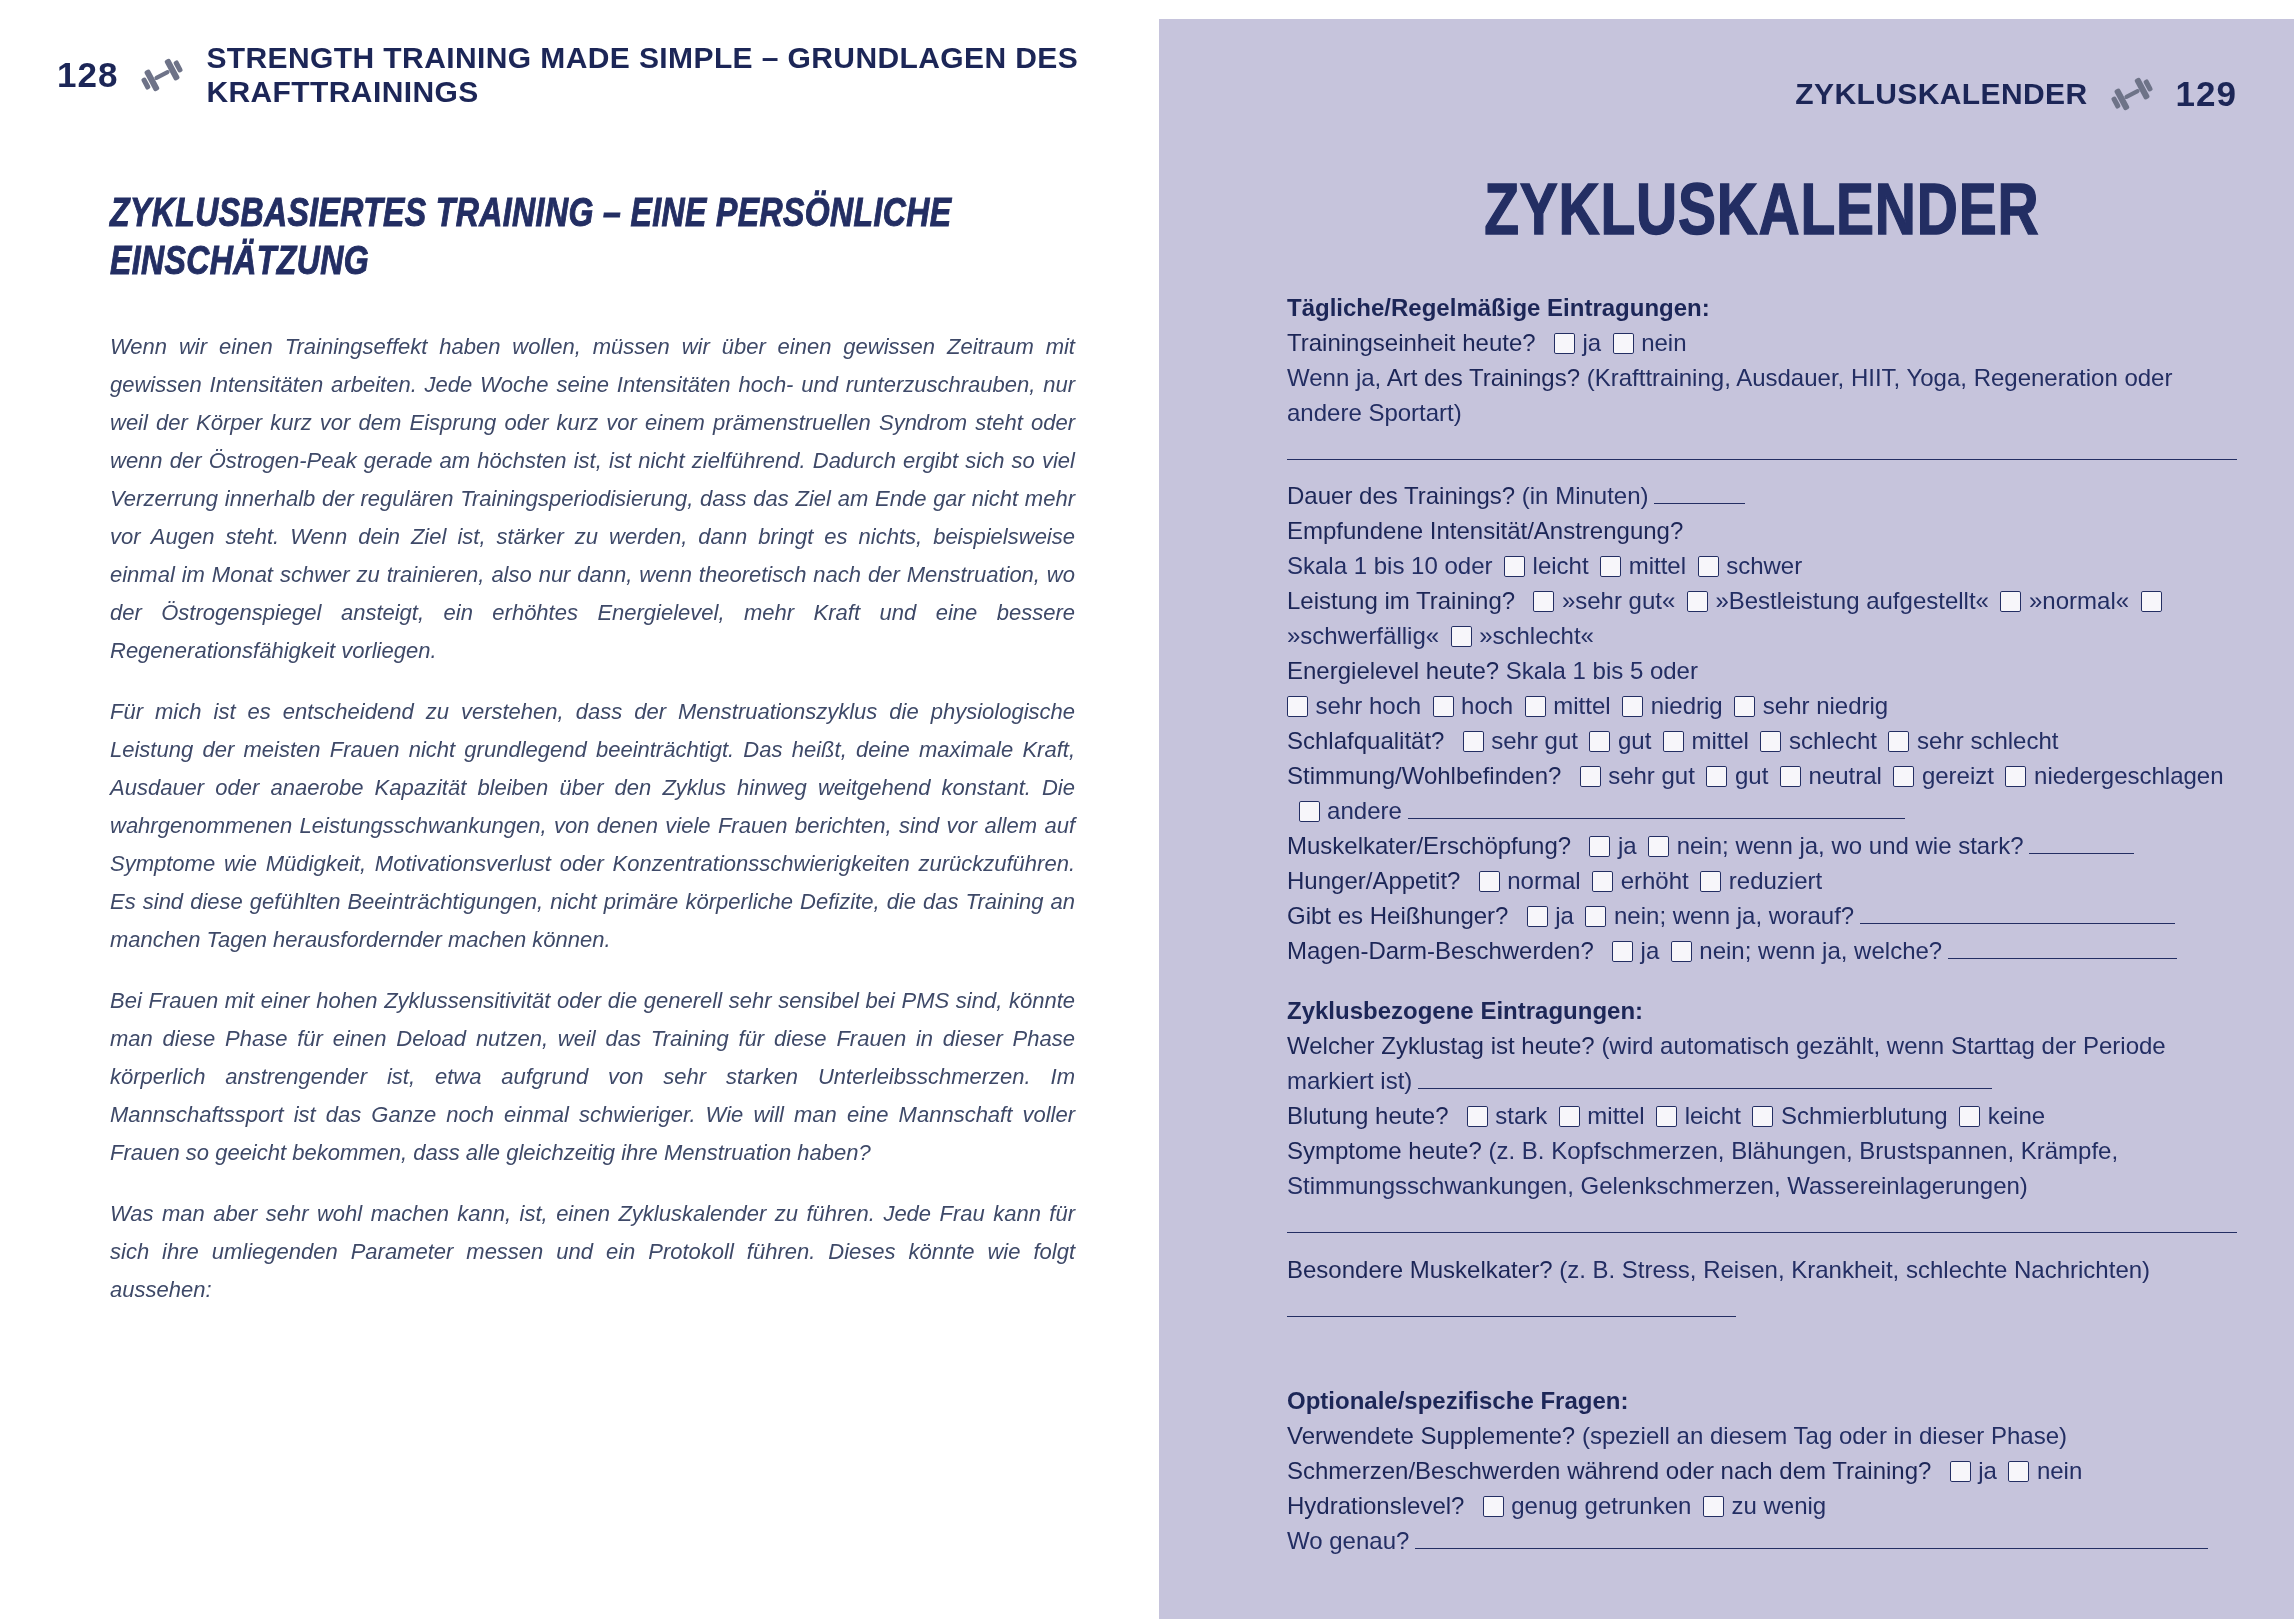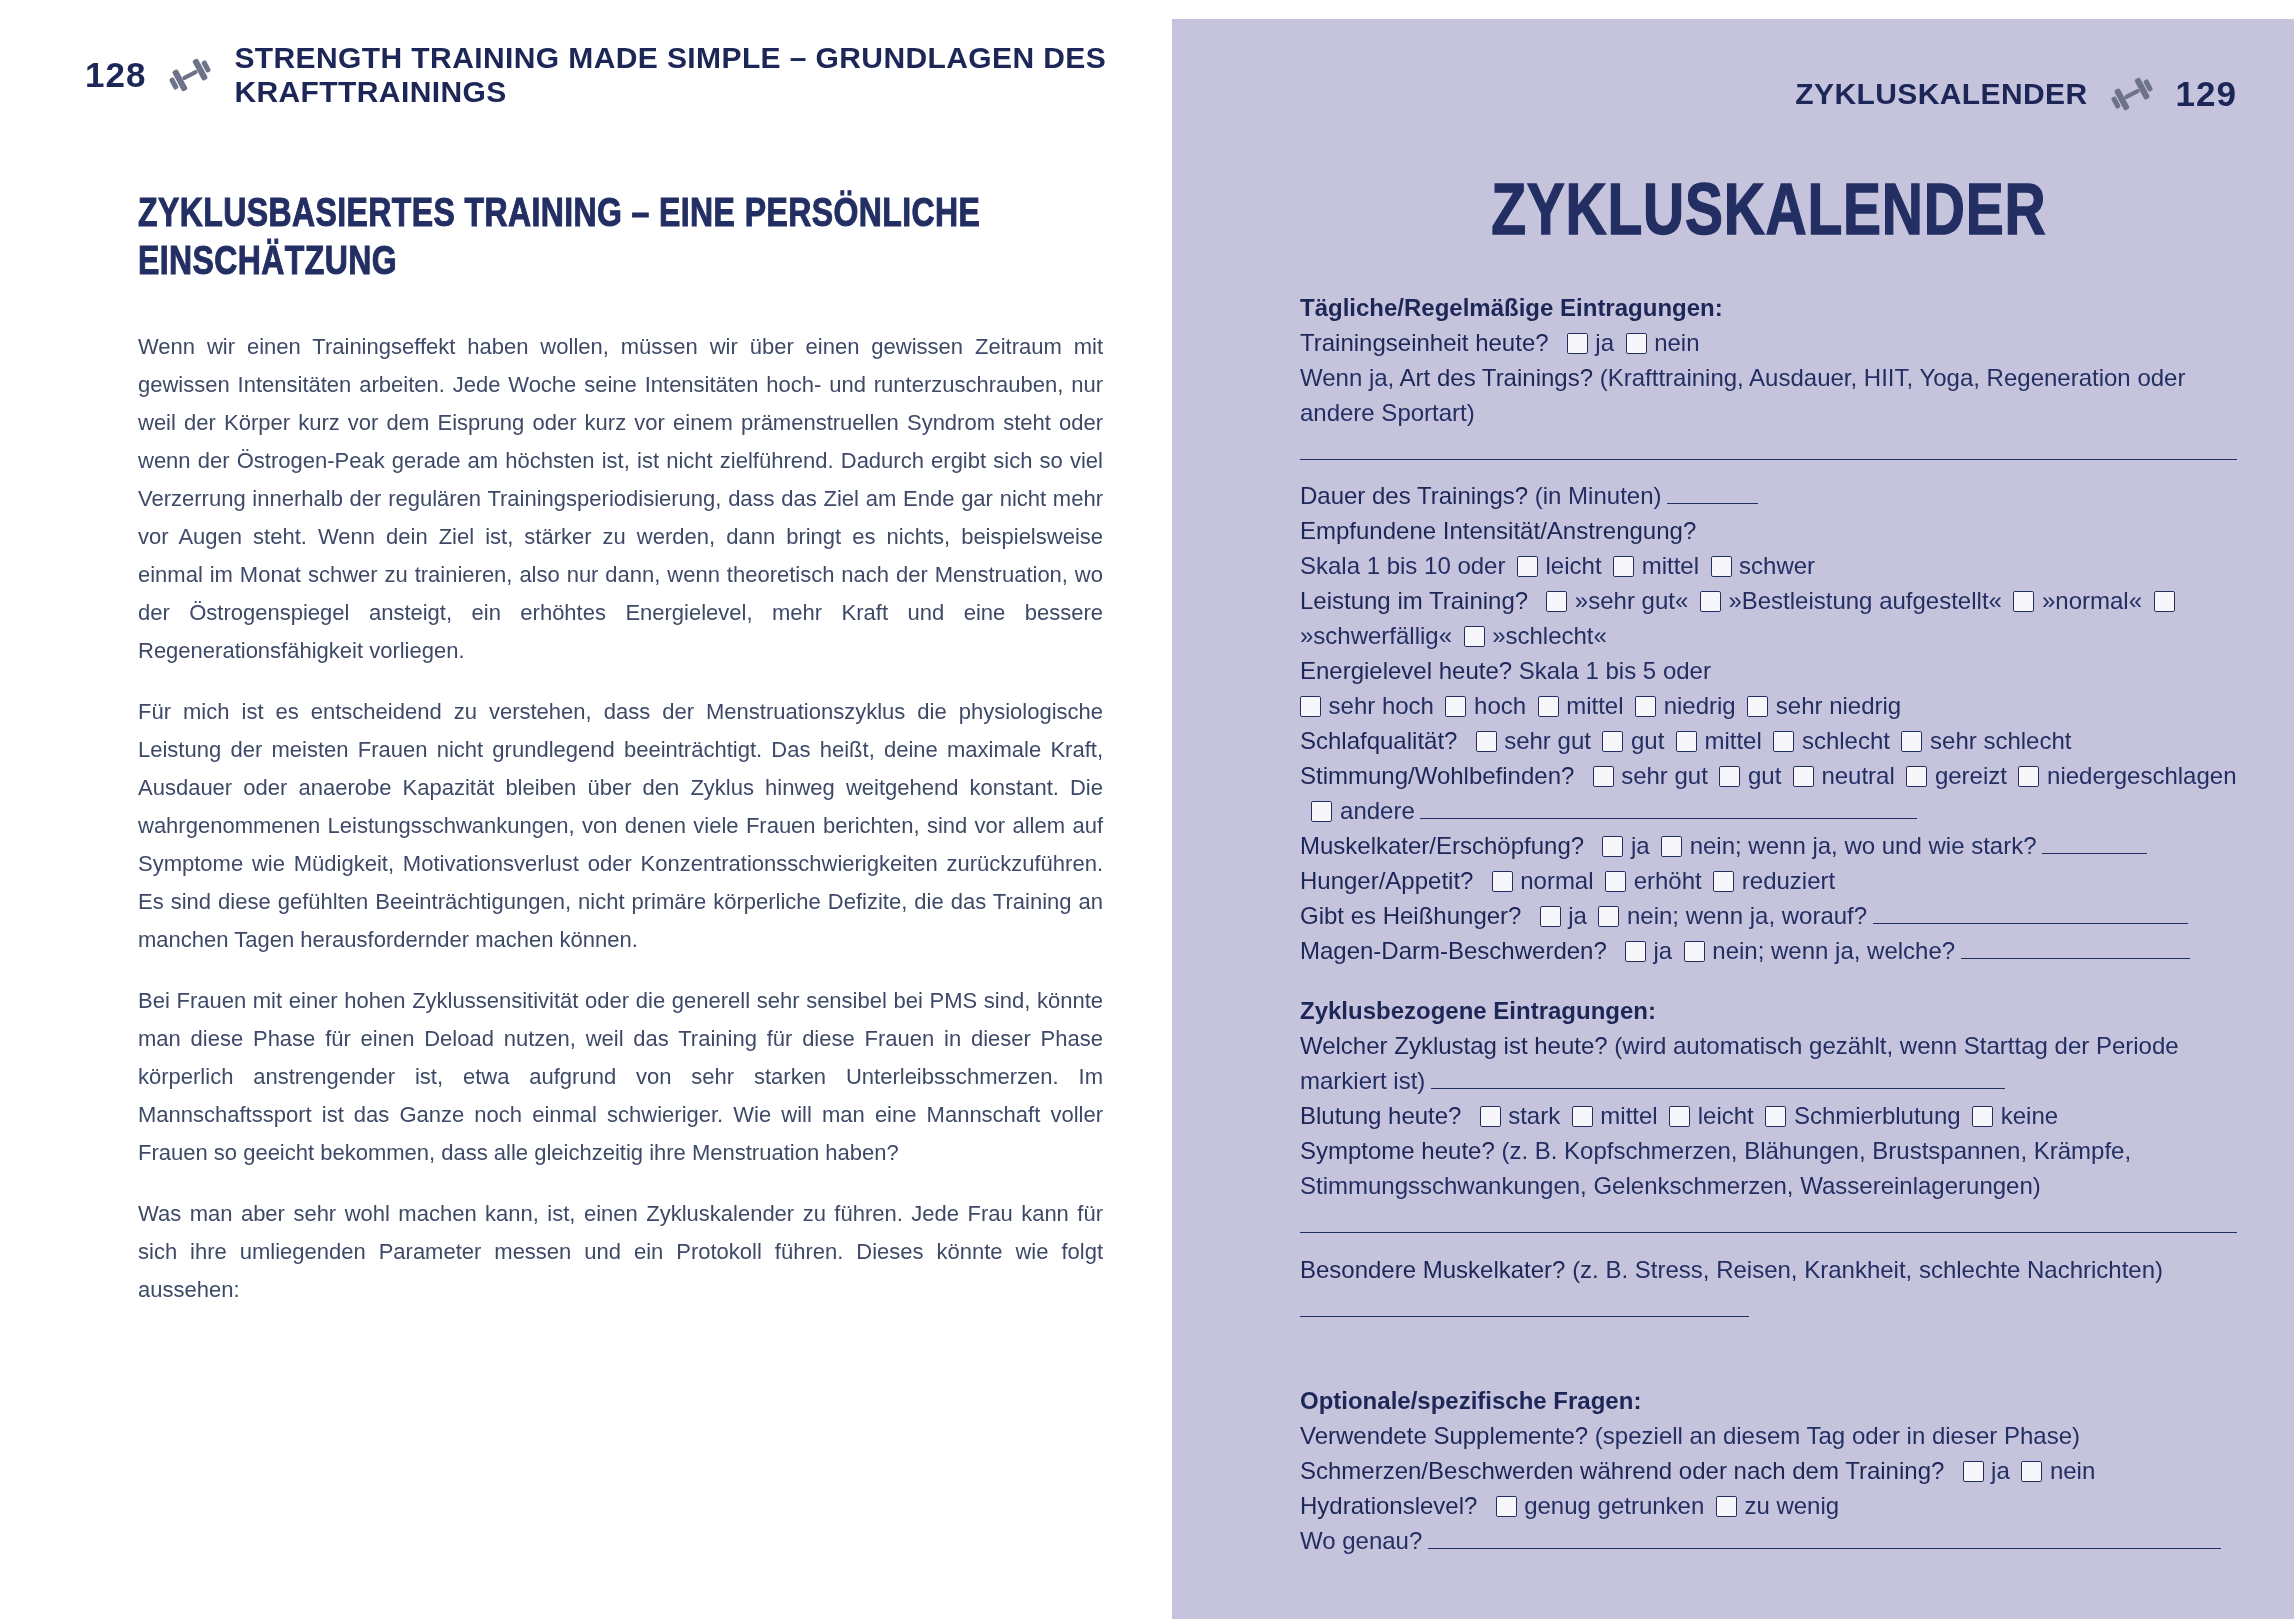--- a/index.html
+++ b/index.html
@@ -1,35 +1,35 @@
 <!DOCTYPE html>
 <html lang="de" style="--navy: #232e63; --navy_dark: #1c2657; --lavender: #c6c4dc; --body_text: #3e4968; --icon_gray: #6e7388; --paper: #ffffff;"><head>
 <meta charset="utf-8">
 <style>
   :root{
     --navy:#232e63; --navy_dark:#1c2657; --lavender:#c6c4dc;
     --body_text:#3e4968; --icon_gray:#6e7388; --paper:#ffffff;
   }
   *{box-sizing:border-box;}
   body{margin:0;background:#888;font-family:"Liberation Sans",sans-serif;}
-  .spread{width:2294px;height:1619px;display:flex;overflow:hidden;background:var(--paper);padding-left:28px;}
+  .spread{width:2294px;height:1619px;display:flex;overflow:hidden;background:var(--paper);}
   .page{height:100%;overflow:hidden;}
   .page.left{width:1159px;background:var(--paper);padding:54px 0 0 57px;}
   .page.right{width:1135px;background:var(--lavender);padding:54px 57px 0 128px;margin-top:19px;}
 
   .page-header{display:flex;align-items:center;height:42px;color:var(--navy_dark);}
   .page.left .page-header{gap:19px;}
   .right-header{justify-content:flex-end;gap:19px;}
   .pagenum{font-size:35px;font-weight:700;letter-spacing:1px;}
   .running{font-size:30px;font-weight:700;letter-spacing:0.4px;}
   .dumbbell{display:inline-flex;width:50px;height:42px;align-items:center;justify-content:center;}
   .dumbbell svg{fill:var(--icon_gray);}
 
   
-  .left-main{margin:92px 84px 0 53px;width:965px;}
+  .left-main{margin:92px 84px 0 53px;width:965px;font-style:italic;}
   .display-heading{font-size:40px;line-height:48px;color:var(--navy);margin:0 0 44px;
     letter-spacing:0.5px;-webkit-text-stroke:1px currentColor;font-weight:700;}
   .display-heading .hline{display:block;transform:scaleX(0.8);transform-origin:left center;white-space:nowrap;}
   .left-main p{font-size:22px;line-height:38px;color:var(--body_text);margin:0 0 23px;text-align:justify;}
 
   
   .title-wrap{text-align:center;margin:52px 0 40px;}
   .big-title{display:inline-block;font-size:73px;font-weight:700;color:var(--navy);
     transform:scaleX(0.78);transform-origin:center;letter-spacing:1px;
     -webkit-text-stroke:1.4px currentColor;white-space:nowrap;}

